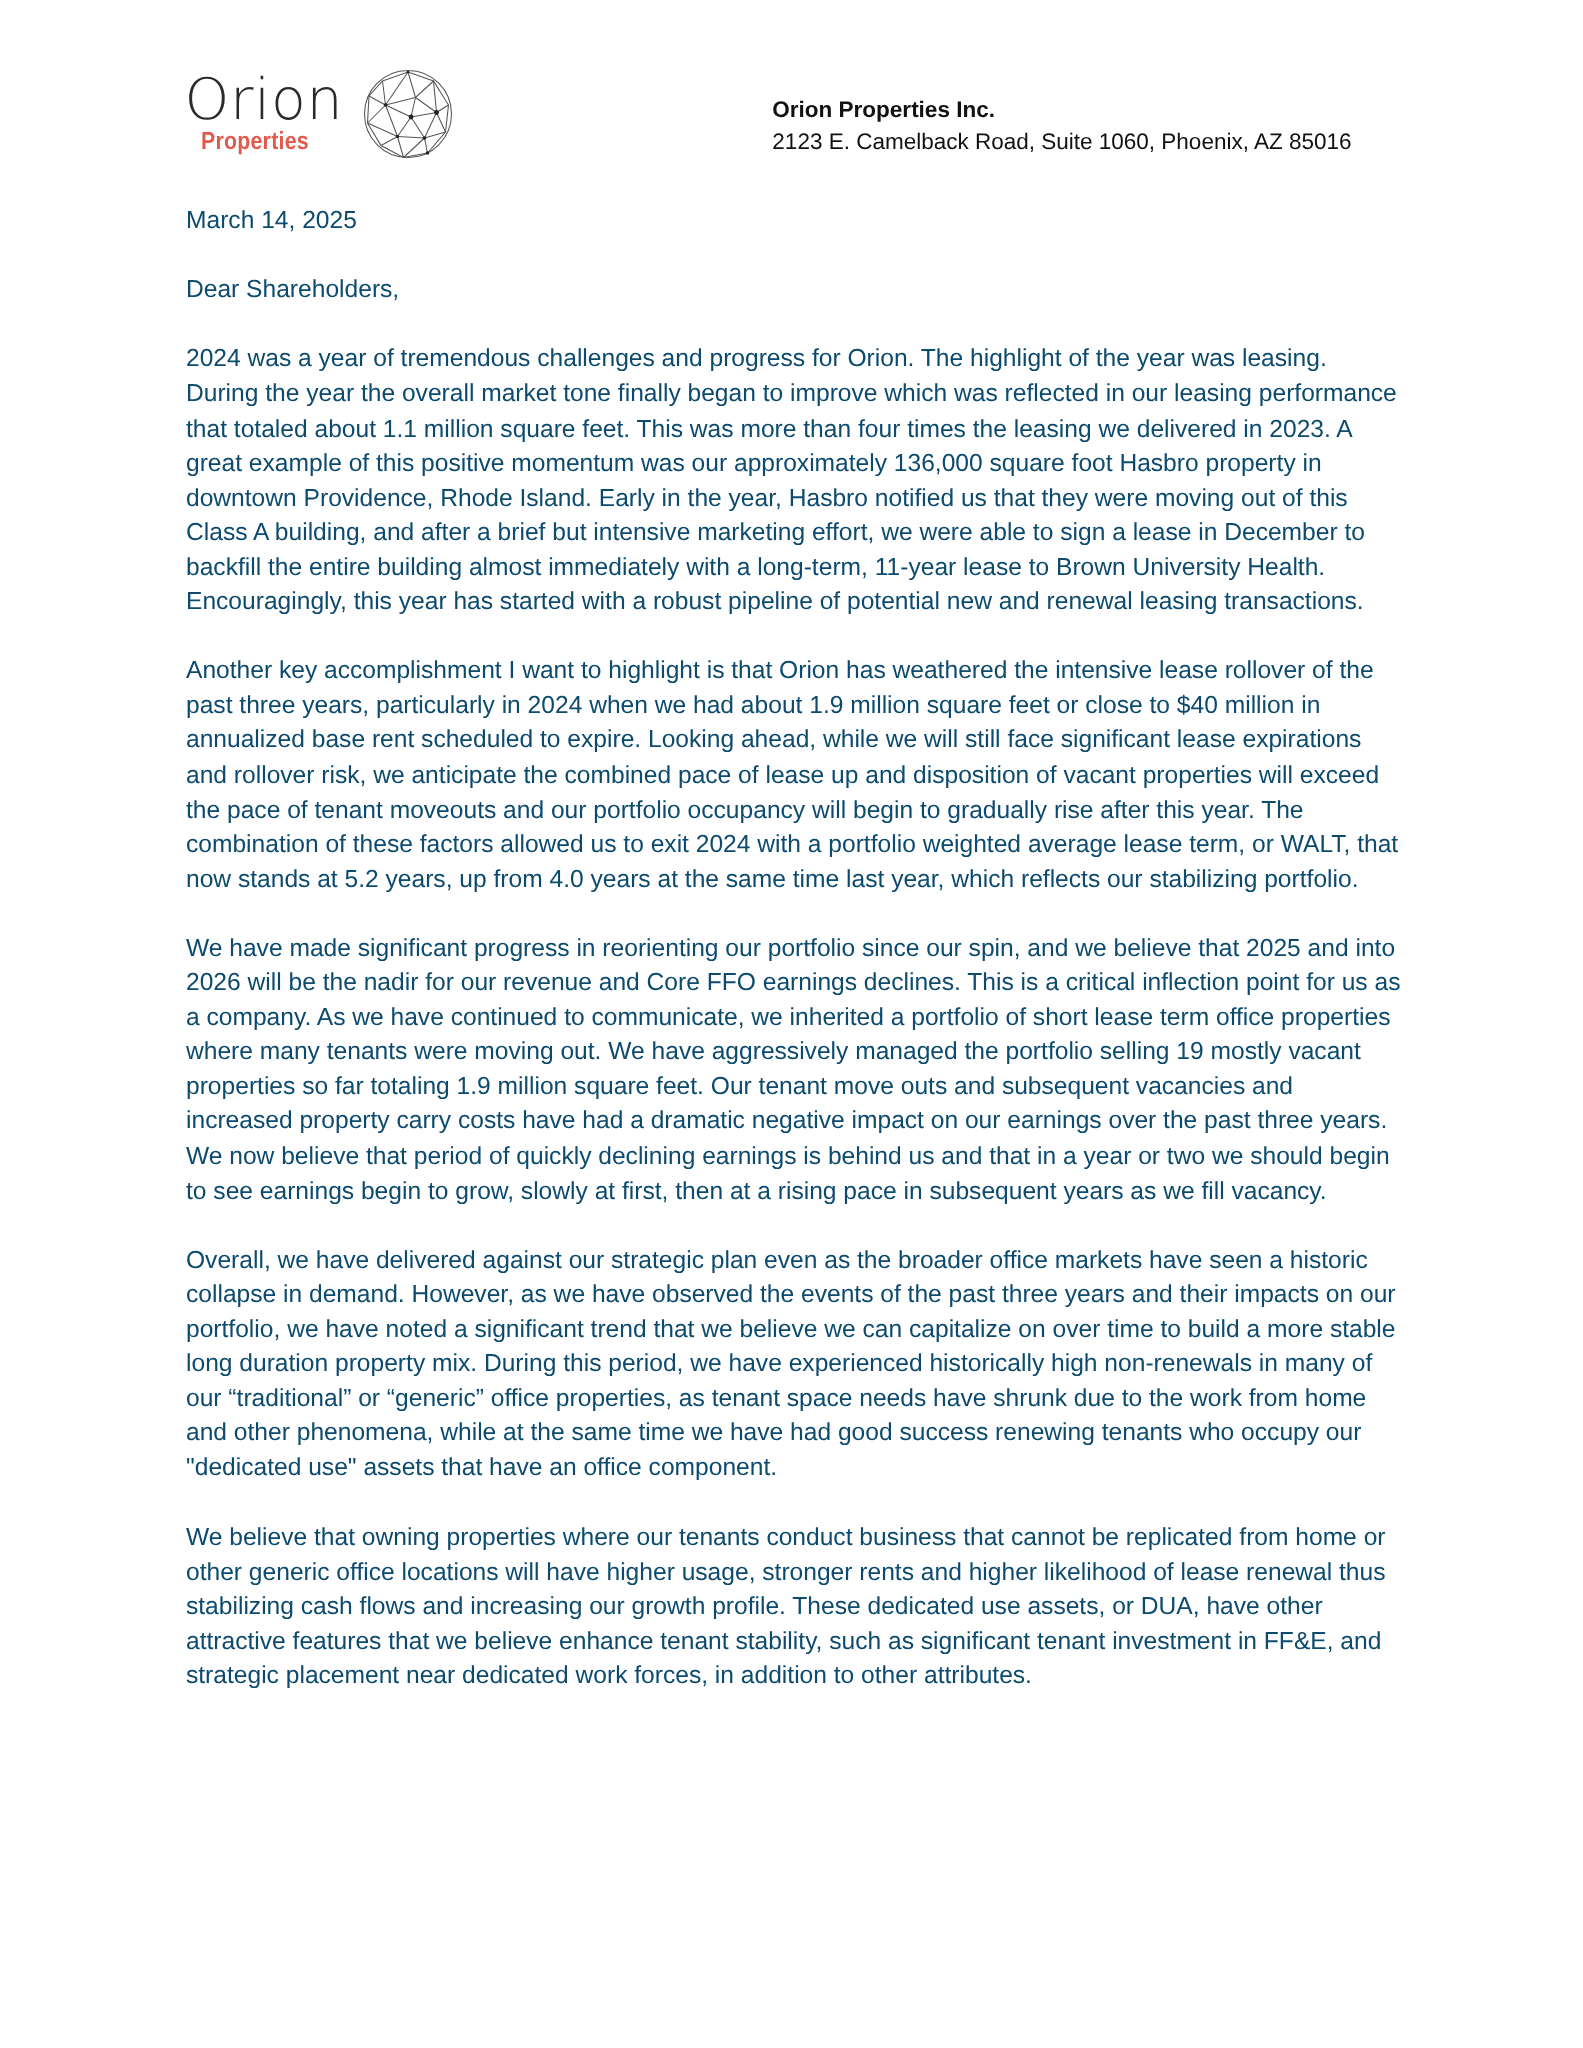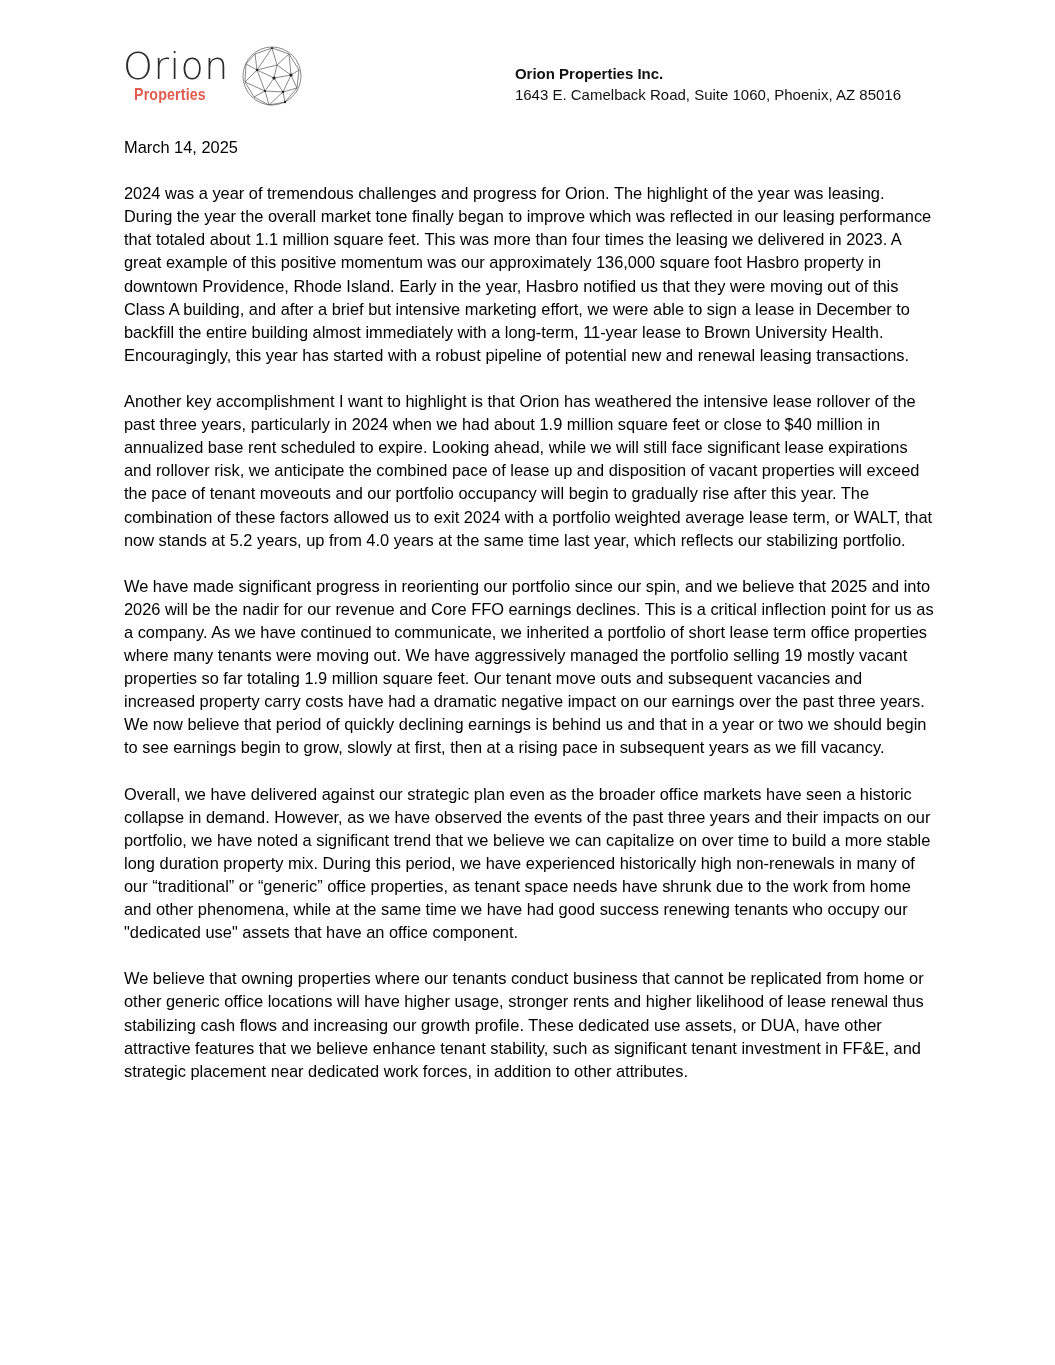--- a/index.html
+++ b/index.html
@@ -71,21 +71,21 @@
     .company-name {
       font-weight: 700;
     }
     .letter {
       position: absolute;
       left: 124px;
       top: 136px;
       width: 812px;
       font-size: 16.4px;
       line-height: 23.1px;
-      color: #000000;
+      color: #0c4a6e;
     }
     .letter p {
       margin: 0 0 23.1px 0;
     }
     .date {
       margin-bottom: 23.1px;
     }
   </style>
 </head>
 <body>
@@ -131,24 +131,25 @@
         <circle cx="42" cy="48" r="1.2"></circle>
         <circle cx="24" cy="47" r="1.1"></circle>
         <circle cx="44" cy="58" r="1.2"></circle>
         <circle cx="31" cy="4" r="0.9"></circle>
       </g>
     </svg>
   </div>
 
   <div class="company-block">
     <div class="company-name">Orion Properties Inc.</div>
-    <div>1643 E. Camelback Road, Suite 1060, Phoenix, AZ 85016</div>
+    <div>2123 E. Camelback Road, Suite 1060, Phoenix, AZ 85016</div>
   </div>
 </div>
 
 <div class="letter">
   <div class="date">March 14, 2025</div>
+  <p>Dear Shareholders,</p>
   <p>2024 was a year of tremendous challenges and progress for Orion. The highlight of the year was leasing. During the year the overall market tone finally began to improve which was reflected in our leasing performance that totaled about 1.1 million square feet. This was more than four times the leasing we delivered in 2023. A great example of this positive momentum was our approximately 136,000 square foot Hasbro property in downtown Providence, Rhode Island. Early in the year, Hasbro notified us that they were moving out of this Class A building, and after a brief but intensive marketing effort, we were able to sign a lease in December to backfill the entire building almost immediately with a long-term, 11-year lease to Brown University Health. Encouragingly, this year has started with a robust pipeline of potential new and renewal leasing transactions.</p>
   <p>Another key accomplishment I want to highlight is that Orion has weathered the intensive lease rollover of the past three years, particularly in 2024 when we had about 1.9 million square feet or close to $40 million in annualized base rent scheduled to expire. Looking ahead, while we will still face significant lease expirations and rollover risk, we anticipate the combined pace of lease up and disposition of vacant properties will exceed the pace of tenant moveouts and our portfolio occupancy will begin to gradually rise after this year. The combination of these factors allowed us to exit 2024 with a portfolio weighted average lease term, or WALT, that now stands at 5.2 years, up from 4.0 years at the same time last year, which reflects our stabilizing portfolio.</p>
   <p>We have made significant progress in reorienting our portfolio since our spin, and we believe that 2025 and into 2026 will be the nadir for our revenue and Core FFO earnings declines. This is a critical inflection point for us as a company. As we have continued to communicate, we inherited a portfolio of short lease term office properties where many tenants were moving out. We have aggressively managed the portfolio selling 19 mostly vacant properties so far totaling 1.9 million square feet. Our tenant move outs and subsequent vacancies and increased property carry costs have had a dramatic negative impact on our earnings over the past three years. We now believe that period of quickly declining earnings is behind us and that in a year or two we should begin to see earnings begin to grow, slowly at first, then at a rising pace in subsequent years as we fill vacancy.</p>
   <p>Overall, we have delivered against our strategic plan even as the broader office markets have seen a historic collapse in demand. However, as we have observed the events of the past three years and their impacts on our portfolio, we have noted a significant trend that we believe we can capitalize on over time to build a more stable long duration property mix. During this period, we have experienced historically high non-renewals in many of our “traditional” or “generic” office properties, as tenant space needs have shrunk due to the work from home and other phenomena, while at the same time we have had good success renewing tenants who occupy our "dedicated use" assets that have an office component.</p>
   <p>We believe that owning properties where our tenants conduct business that cannot be replicated from home or other generic office locations will have higher usage, stronger rents and higher likelihood of lease renewal thus stabilizing cash flows and increasing our growth profile. These dedicated use assets, or DUA, have other attractive features that we believe enhance tenant stability, such as significant tenant investment in FF&amp;E, and strategic placement near dedicated work forces, in addition to other attributes.</p>
 </div>
 
 </body></html>

